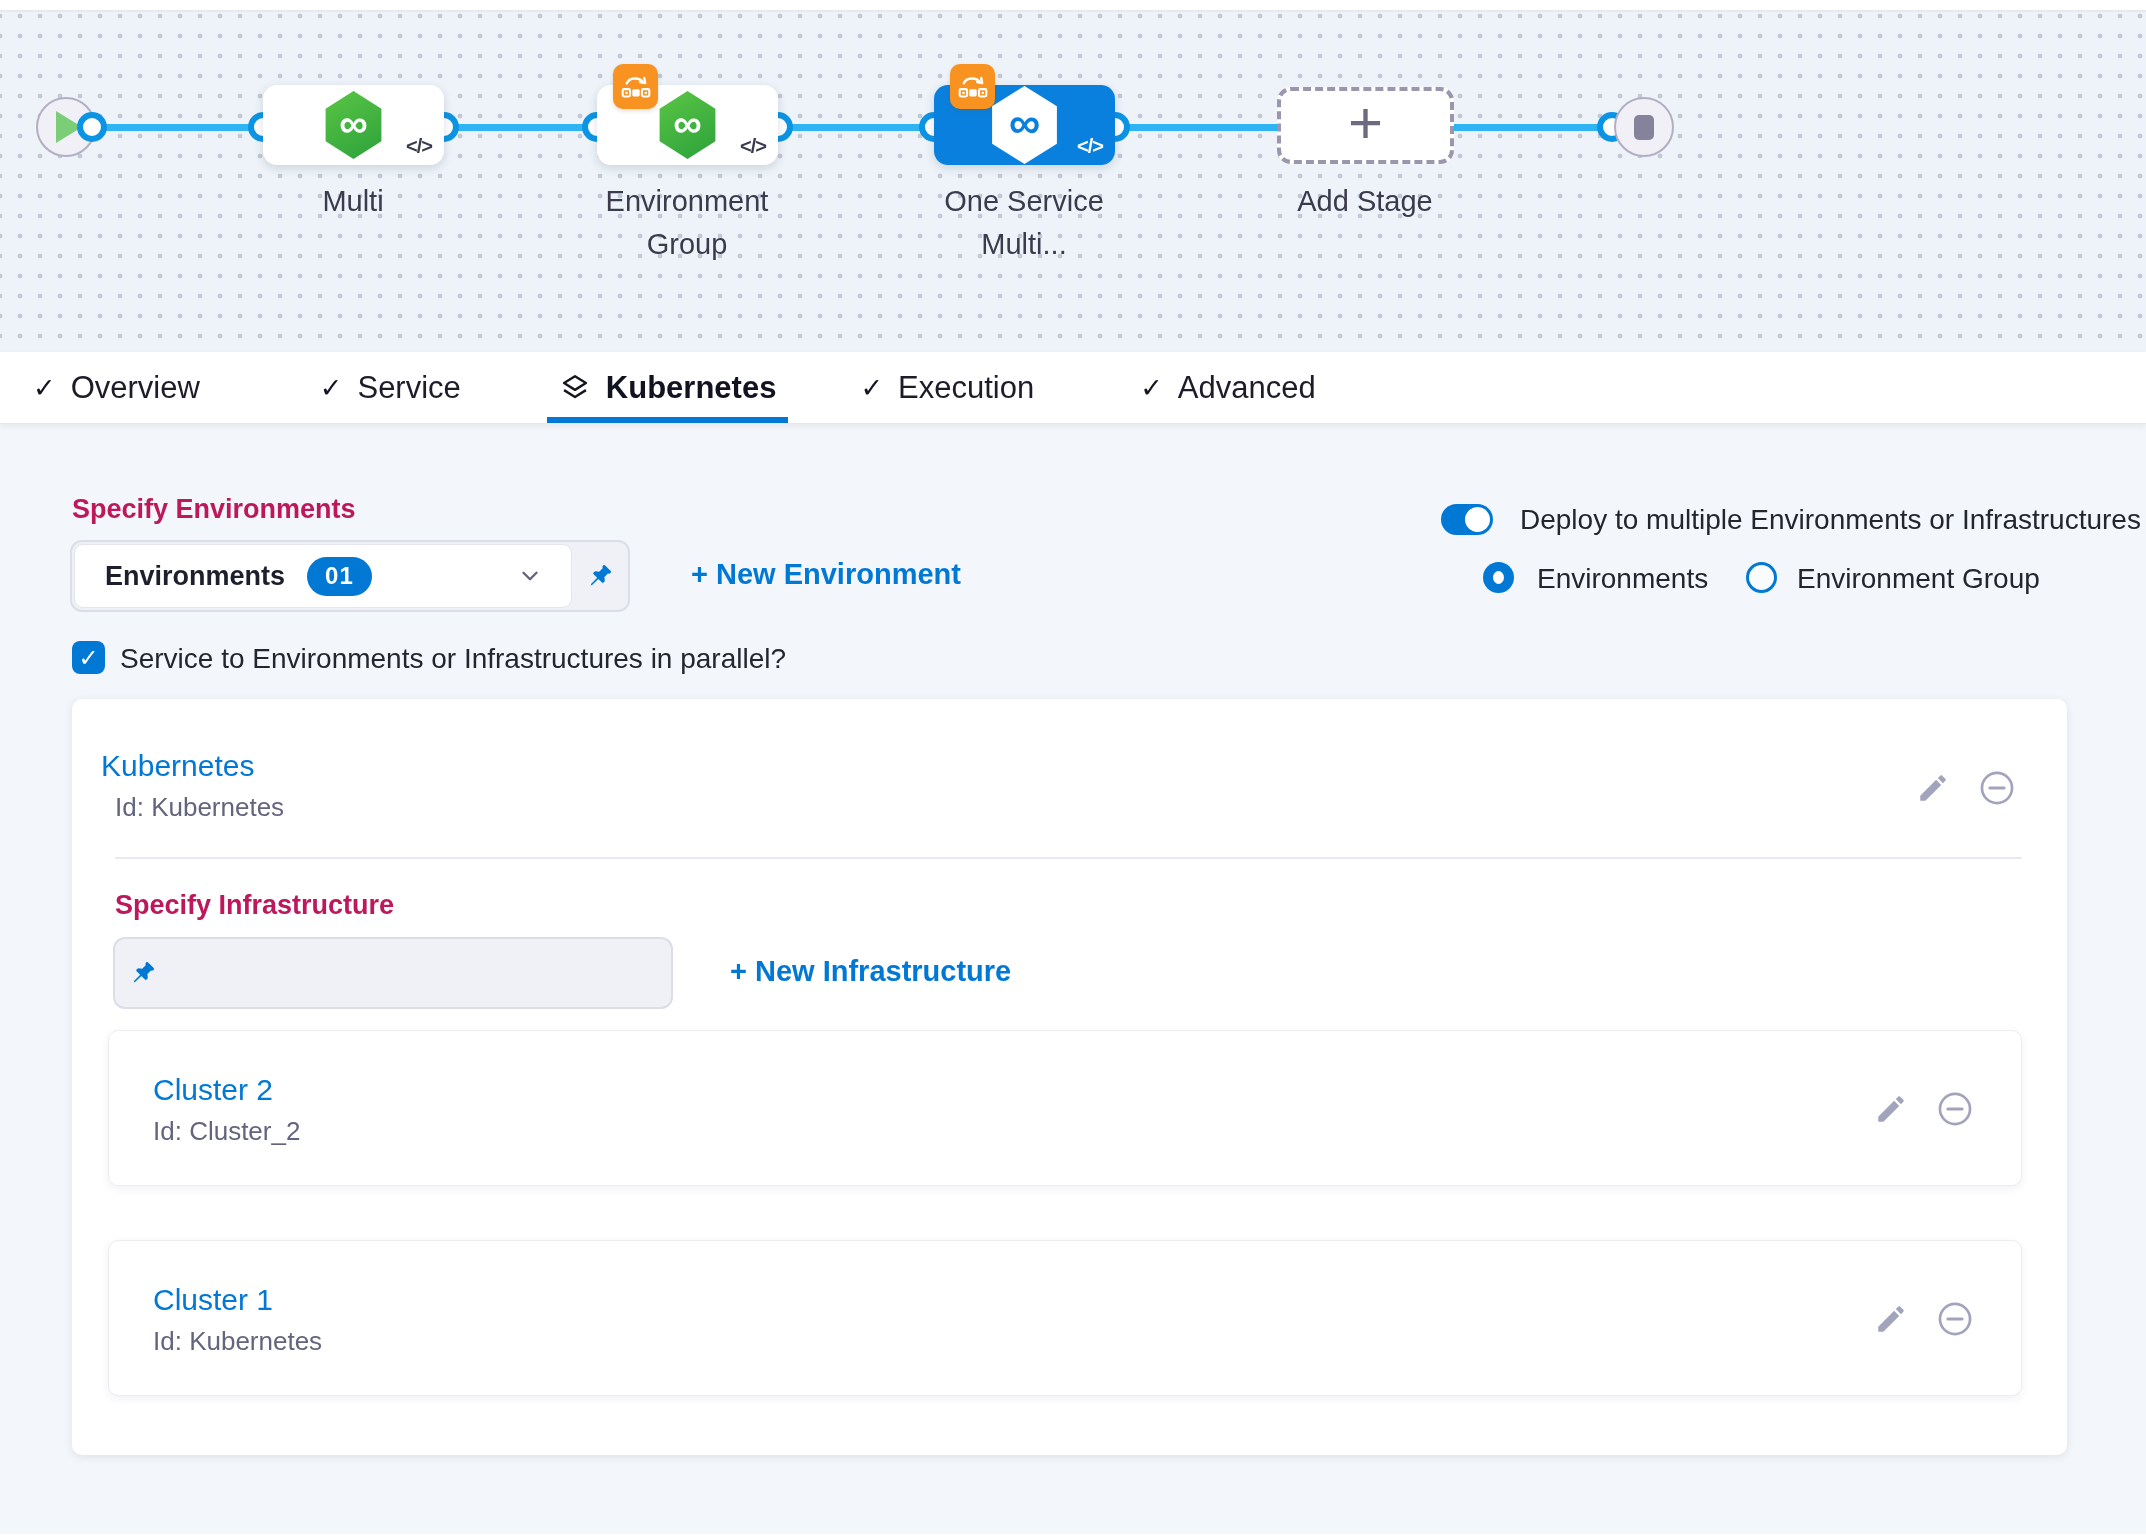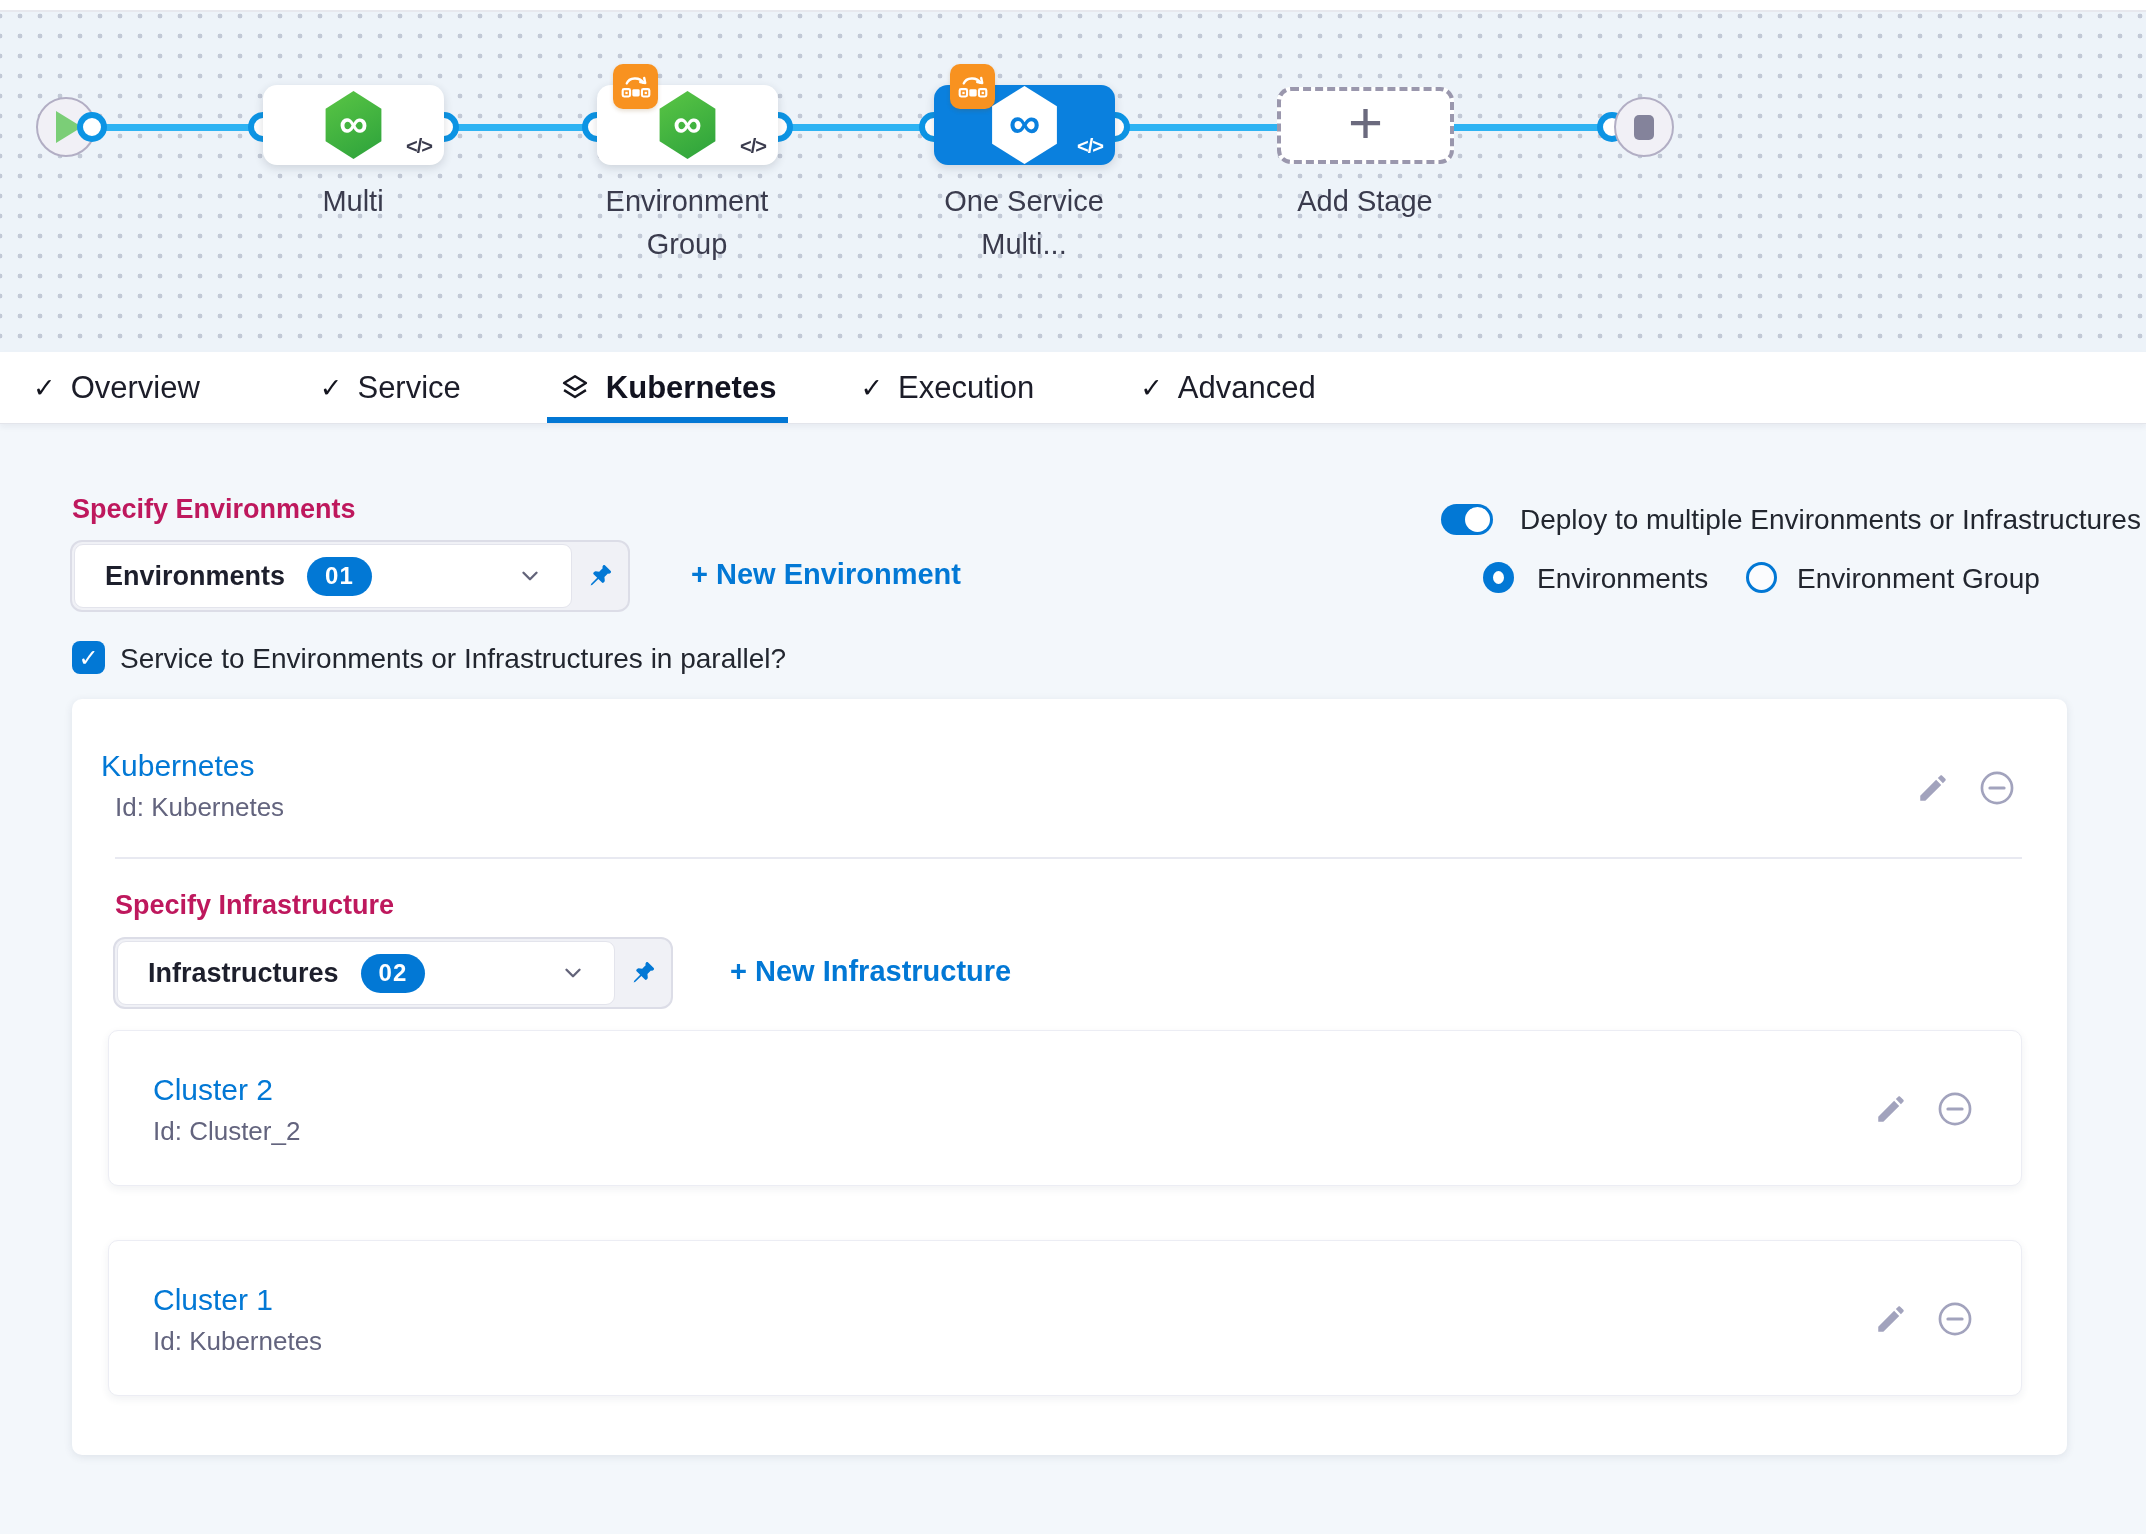--- a/index.html
+++ b/index.html
@@ -305,29 +305,20 @@
         <circle cx="12" cy="12" r="9.5" fill="none" stroke="#a2a3bd" stroke-width="1.7"></circle>
         <line x1="7.5" y1="12" x2="16.5" y2="12" stroke="#a2a3bd" stroke-width="1.9" stroke-linecap="round"></line>
       </svg>
     </div>
 
     <div class="divider" style="top:158px;"></div>
 
     <div class="sec-label" style="left:43px; top:191px;">Specify Infrastructure</div>
 
     <div class="dropdown" style="left:41px; top:238px; width:560px;">
-      <div class="dd-white">
-        <span class="dd-text">Infrastructures</span>
-        <span class="dd-pill">02</span>
-        <span class="dd-chevron">
-          <svg width="26" height="26" viewBox="0 0 24 24">
-              <path d="M6 9l6 6 6-6" fill="none" stroke="#63647a" stroke-width="2.2" stroke-linecap="round" stroke-linejoin="round"></path>
-            </svg>
-        </span>
-      </div>
       <div class="dd-pin">
         <svg width="28" height="28" viewBox="0 0 24 24" fill="#0278d5">
           <path d="M14.8 2.8c.4-.4 1-.4 1.4 0l5 5c.4.4.4 1 0 1.4l-.5.5c-.3.3-.8.4-1.2.3l-.7-.2-3 3 .3 3c0 .5-.1 1-.5 1.3l-.5.5c-.4.4-1 .4-1.4 0l-3.1-3.1-5.1 5.1-1.5.5.5-1.5 5.1-5.1-3.1-3.1c-.4-.4-.4-1 0-1.4l.5-.5c.3-.3.8-.5 1.3-.5l3 .3 3-3-.2-.7c-.1-.4 0-.9.3-1.2l.4-.6z"></path>
         </svg>
       </div>
     </div>
 
     <div class="blue-link" style="left:658px; top:256px;">+ New Infrastructure</div>
 
     <div class="cluster-card" style="top:331px;padding-left:36px;">

